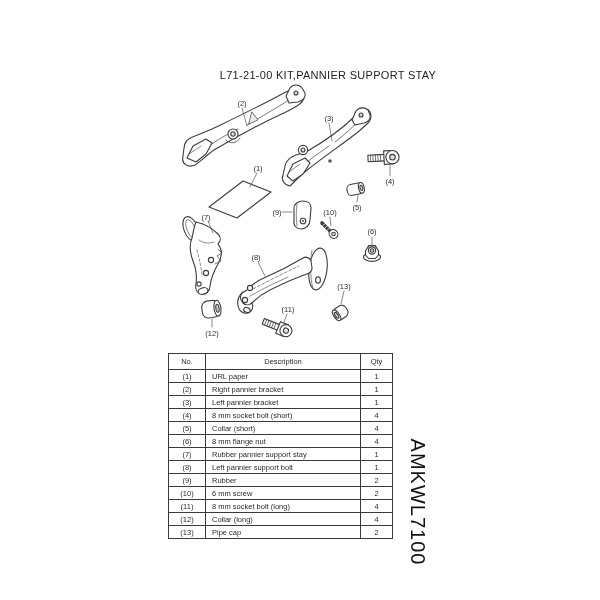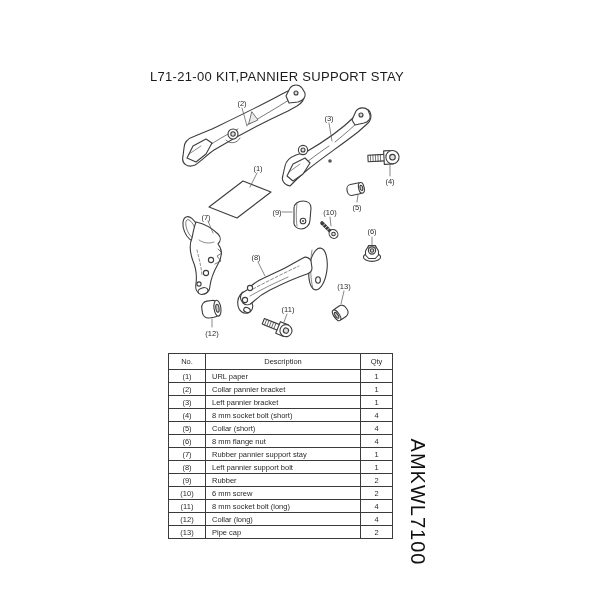--- a/index.html
+++ b/index.html
@@ -10,21 +10,22 @@
     height: 600px;
     background: #ffffff;
     font-family: "Liberation Sans", sans-serif;
     overflow: hidden;
   }
   .title {
     position: absolute;
     top: 69px;
     left: 150px;
     width: 356px;
-    font-size: 13px;
+    text-align: center;
+    font-size: 11px;
     letter-spacing: 0.3px;
     color: #1c1c1c;
   }
   svg.diagram {
     position: absolute;
     top: 0;
     left: 0;
   }
   svg.diagram text {
     font-family: "Liberation Sans", sans-serif;
@@ -240,21 +241,21 @@
       </tr>
     </thead>
     <tbody>
       <tr>
           <td class="c-no">(1)</td>
           <td class="c-desc">URL paper</td>
           <td class="c-qty">1</td>
         </tr>
       <tr>
           <td class="c-no">(2)</td>
-          <td class="c-desc">Collar pannier bracket</td>
+          <td class="c-desc">Right pannier bracket</td>
           <td class="c-qty">1</td>
         </tr>
       <tr>
           <td class="c-no">(3)</td>
           <td class="c-desc">Left pannier bracket</td>
           <td class="c-qty">1</td>
         </tr>
       <tr>
           <td class="c-no">(4)</td>
           <td class="c-desc">8 mm socket bolt (short)</td>

